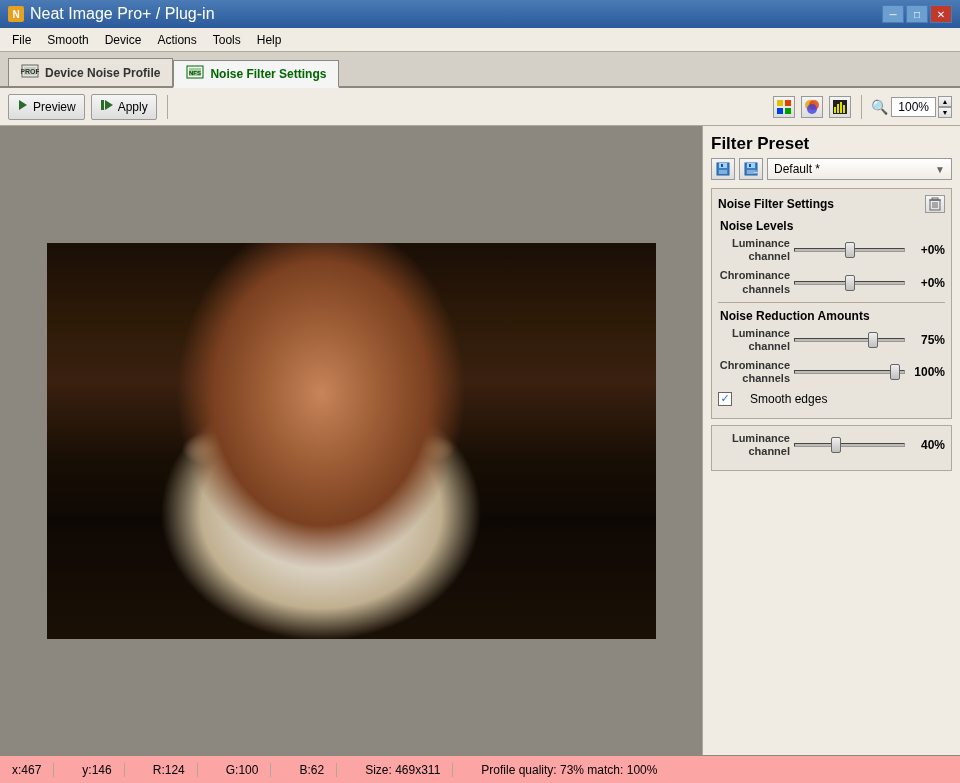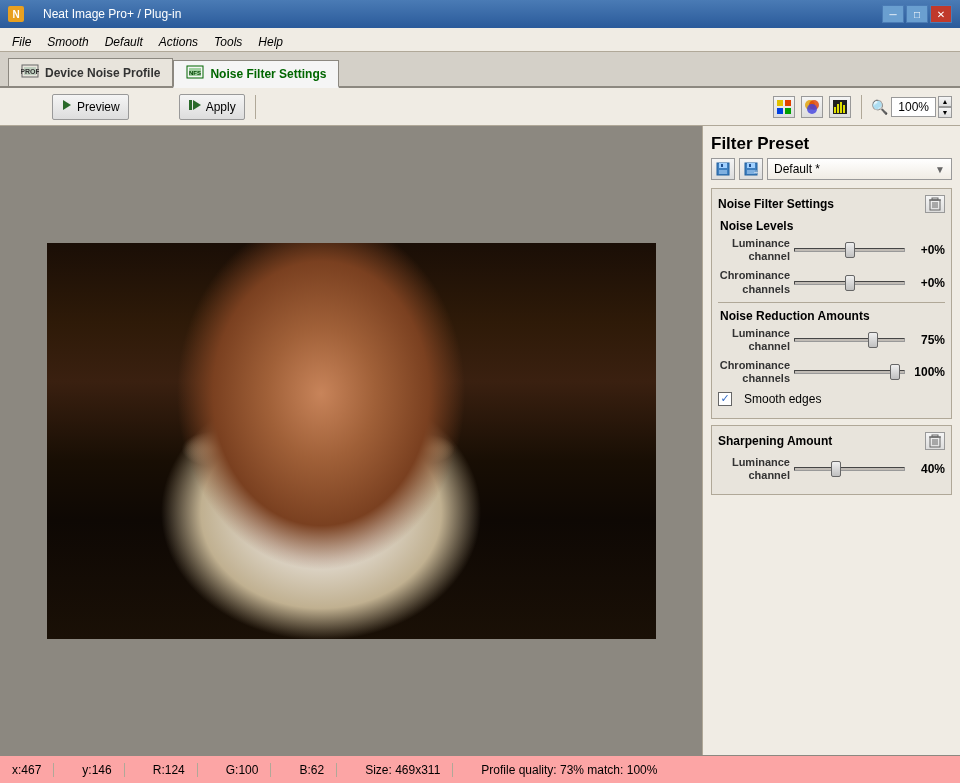--- a/index.html
+++ b/index.html
@@ -34,23 +34,22 @@
       background: #e8a020;
       border-radius: 2px;
       display: flex;
       align-items: center;
       justify-content: center;
       font-size: 10px;
       color: white;
       font-weight: bold;
     }
     .title-bar-text {
-      font-size: 12px;
+      font-size: 16px;
       font-weight: normal;
-      margin-left: 13px;
     }
     .title-bar-controls {
       display: flex;
       gap: 2px;
     }
     .title-btn {
       width: 22px;
       height: 18px;
       background: #6a9fd0;
       border: 1px solid #4a7bb5;
@@ -61,24 +60,23 @@
       align-items: center;
       justify-content: center;
     }
     .title-btn.close { background: #c0392b; }
 
     
     .menu-bar {
       background: #f0ece4;
       height: 24px;
       display: flex;
-      align-items: flex-start;
+      align-items: center;
       padding: 5px 4px;
       border-bottom: 1px solid #b0a898;
-      font-style: italic;
     }
     .menu-item {
       padding: 2px 8px;
       cursor: pointer;
       color: #000;
       font-size: 12px;
     }
 
     
     .tab-bar {
@@ -124,21 +122,20 @@
       display: flex;
       align-items: center;
       gap: 4px;
       padding: 3px 8px;
       background: linear-gradient(to bottom, #f5f5f5, #ddd);
       border: 1px solid #999;
       cursor: pointer;
       font-size: 12px;
       height: 26px;
       border-radius: 2px;
-      margin-left: 44px;
     }
     .toolbar-separator {
       width: 1px;
       height: 24px;
       background: #b0a898;
       margin: 0 4px;
     }
     .toolbar-spacer { flex: 1; }
     .zoom-controls {
       display: flex;
@@ -362,21 +359,21 @@
     .slider-value {
       width: 36px;
       text-align: right;
       font-size: 12px;
       color: #000;
     }
 
     .checkbox-row {
       display: flex;
       align-items: center;
-      gap: 12px;
+      gap: 18px;
       margin: 6px 0;
     }
     .checkbox-box {
       width: 14px;
       height: 14px;
       background: white;
       border: 1px solid #666;
       display: flex;
       align-items: center;
       justify-content: center;
@@ -429,21 +426,21 @@
   <div class="title-bar-controls">
     <button class="title-btn">─</button>
     <button class="title-btn">□</button>
     <button class="title-btn close">✕</button>
   </div>
 </div>
 
 <div class="menu-bar">
   <span class="menu-item">File</span>
   <span class="menu-item">Smooth</span>
-  <span class="menu-item">Default</span>
+  <span class="menu-item">Device</span>
   <span class="menu-item">Actions</span>
   <span class="menu-item">Tools</span>
   <span class="menu-item">Help</span>
 </div>
 
 <div class="tab-bar">
   <div class="tab">
     <span>
       <svg width="18" height="14" viewBox="0 0 18 14">
         <rect x="1" y="1" width="16" height="12" fill="none" stroke="#666" stroke-width="1"></rect>
@@ -617,33 +614,20 @@
         <div class="slider-value">100%</div>
       </div>
 
       <div class="checkbox-row">
         <div class="checkbox-box checked"></div>
         <span class="checkbox-label">Smooth edges</span>
       </div>
     </div>
 
     <div class="section-box">
-      <div class="section-header">
-        <span class="section-header-title">Sharpening Amount</span>
-        <button class="delete-btn" title="Delete">
-          <svg width="12" height="14" viewBox="0 0 12 14">
-            <rect x="1" y="3" width="10" height="10" fill="none" stroke="#666" stroke-width="1"></rect>
-            <line x1="0" y1="3" x2="12" y2="3" stroke="#666" stroke-width="1"></line>
-            <rect x="3" y="1" width="6" height="2" fill="none" stroke="#666" stroke-width="1"></rect>
-            <line x1="4" y1="5" x2="4" y2="11" stroke="#666" stroke-width="1"></line>
-            <line x1="6" y1="5" x2="6" y2="11" stroke="#666" stroke-width="1"></line>
-            <line x1="8" y1="5" x2="8" y2="11" stroke="#666" stroke-width="1"></line>
-          </svg>
-        </button>
-      </div>
 
       <div class="slider-row">
         <div class="slider-label">Luminance<br>channel</div>
         <div class="slider-container">
           <div class="slider-track">
             <div class="slider-thumb" style="left: calc(38% - 5px);"></div>
           </div>
         </div>
         <div class="slider-value">40%</div>
       </div>

